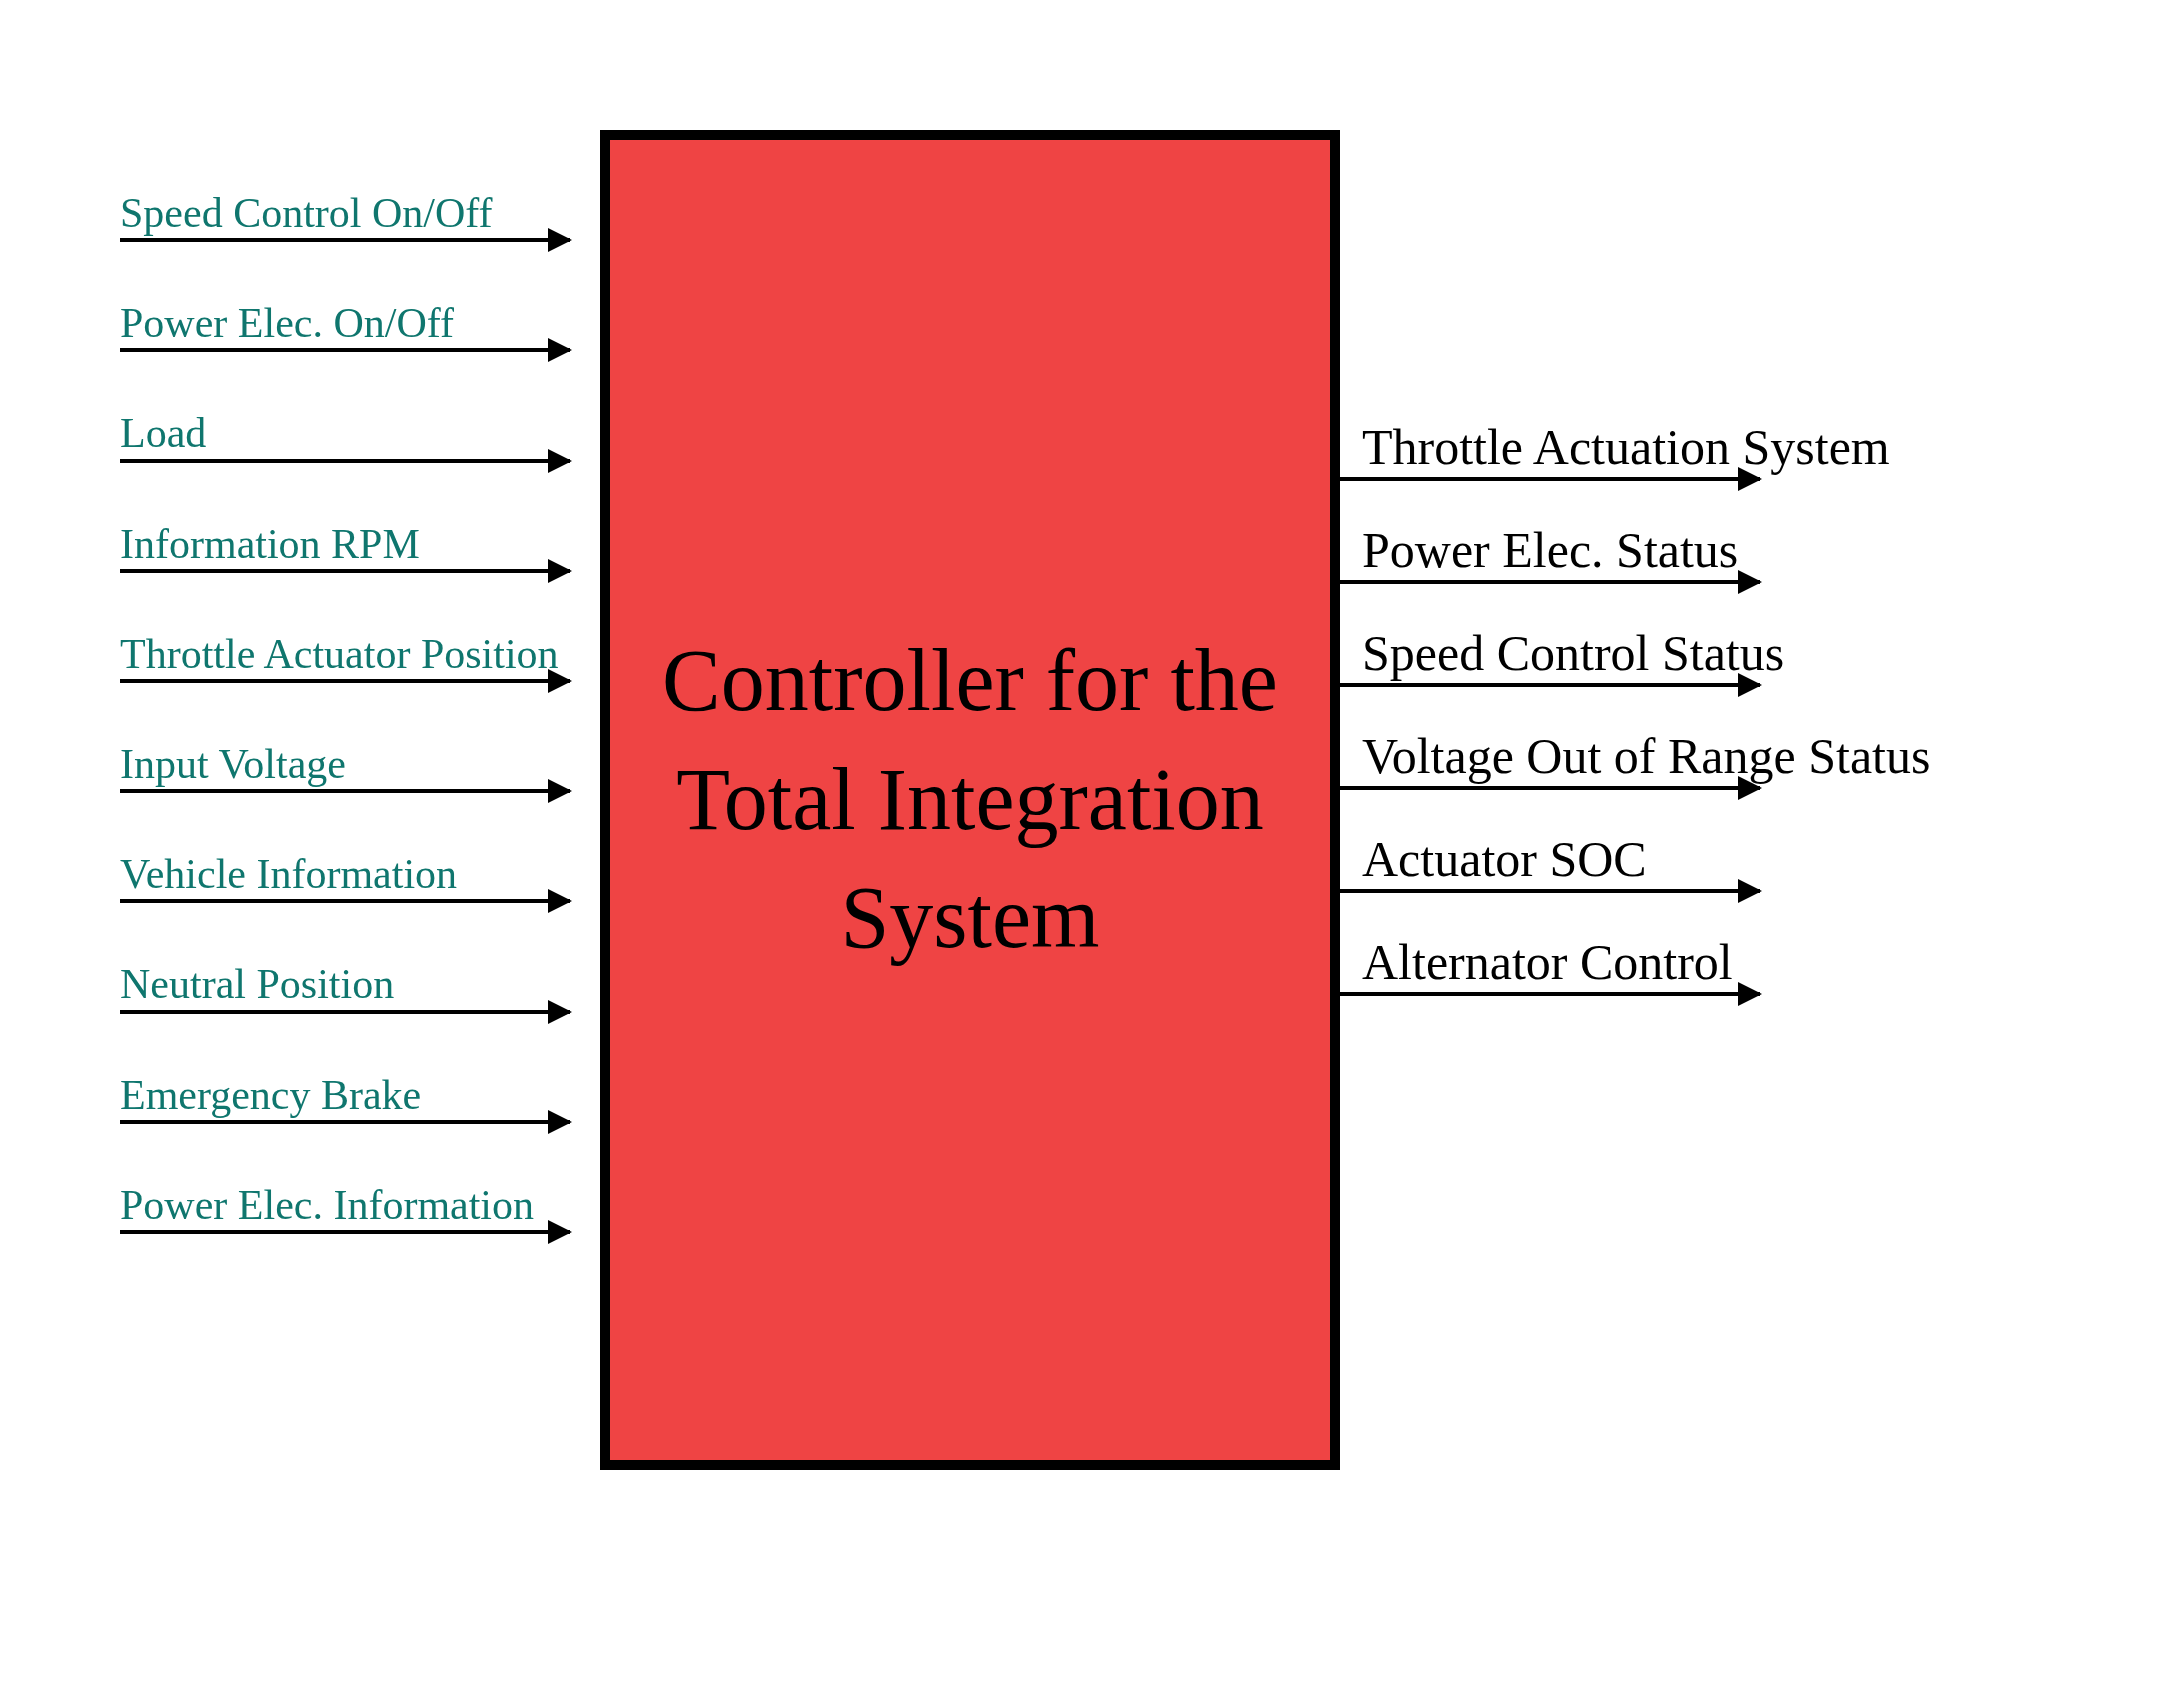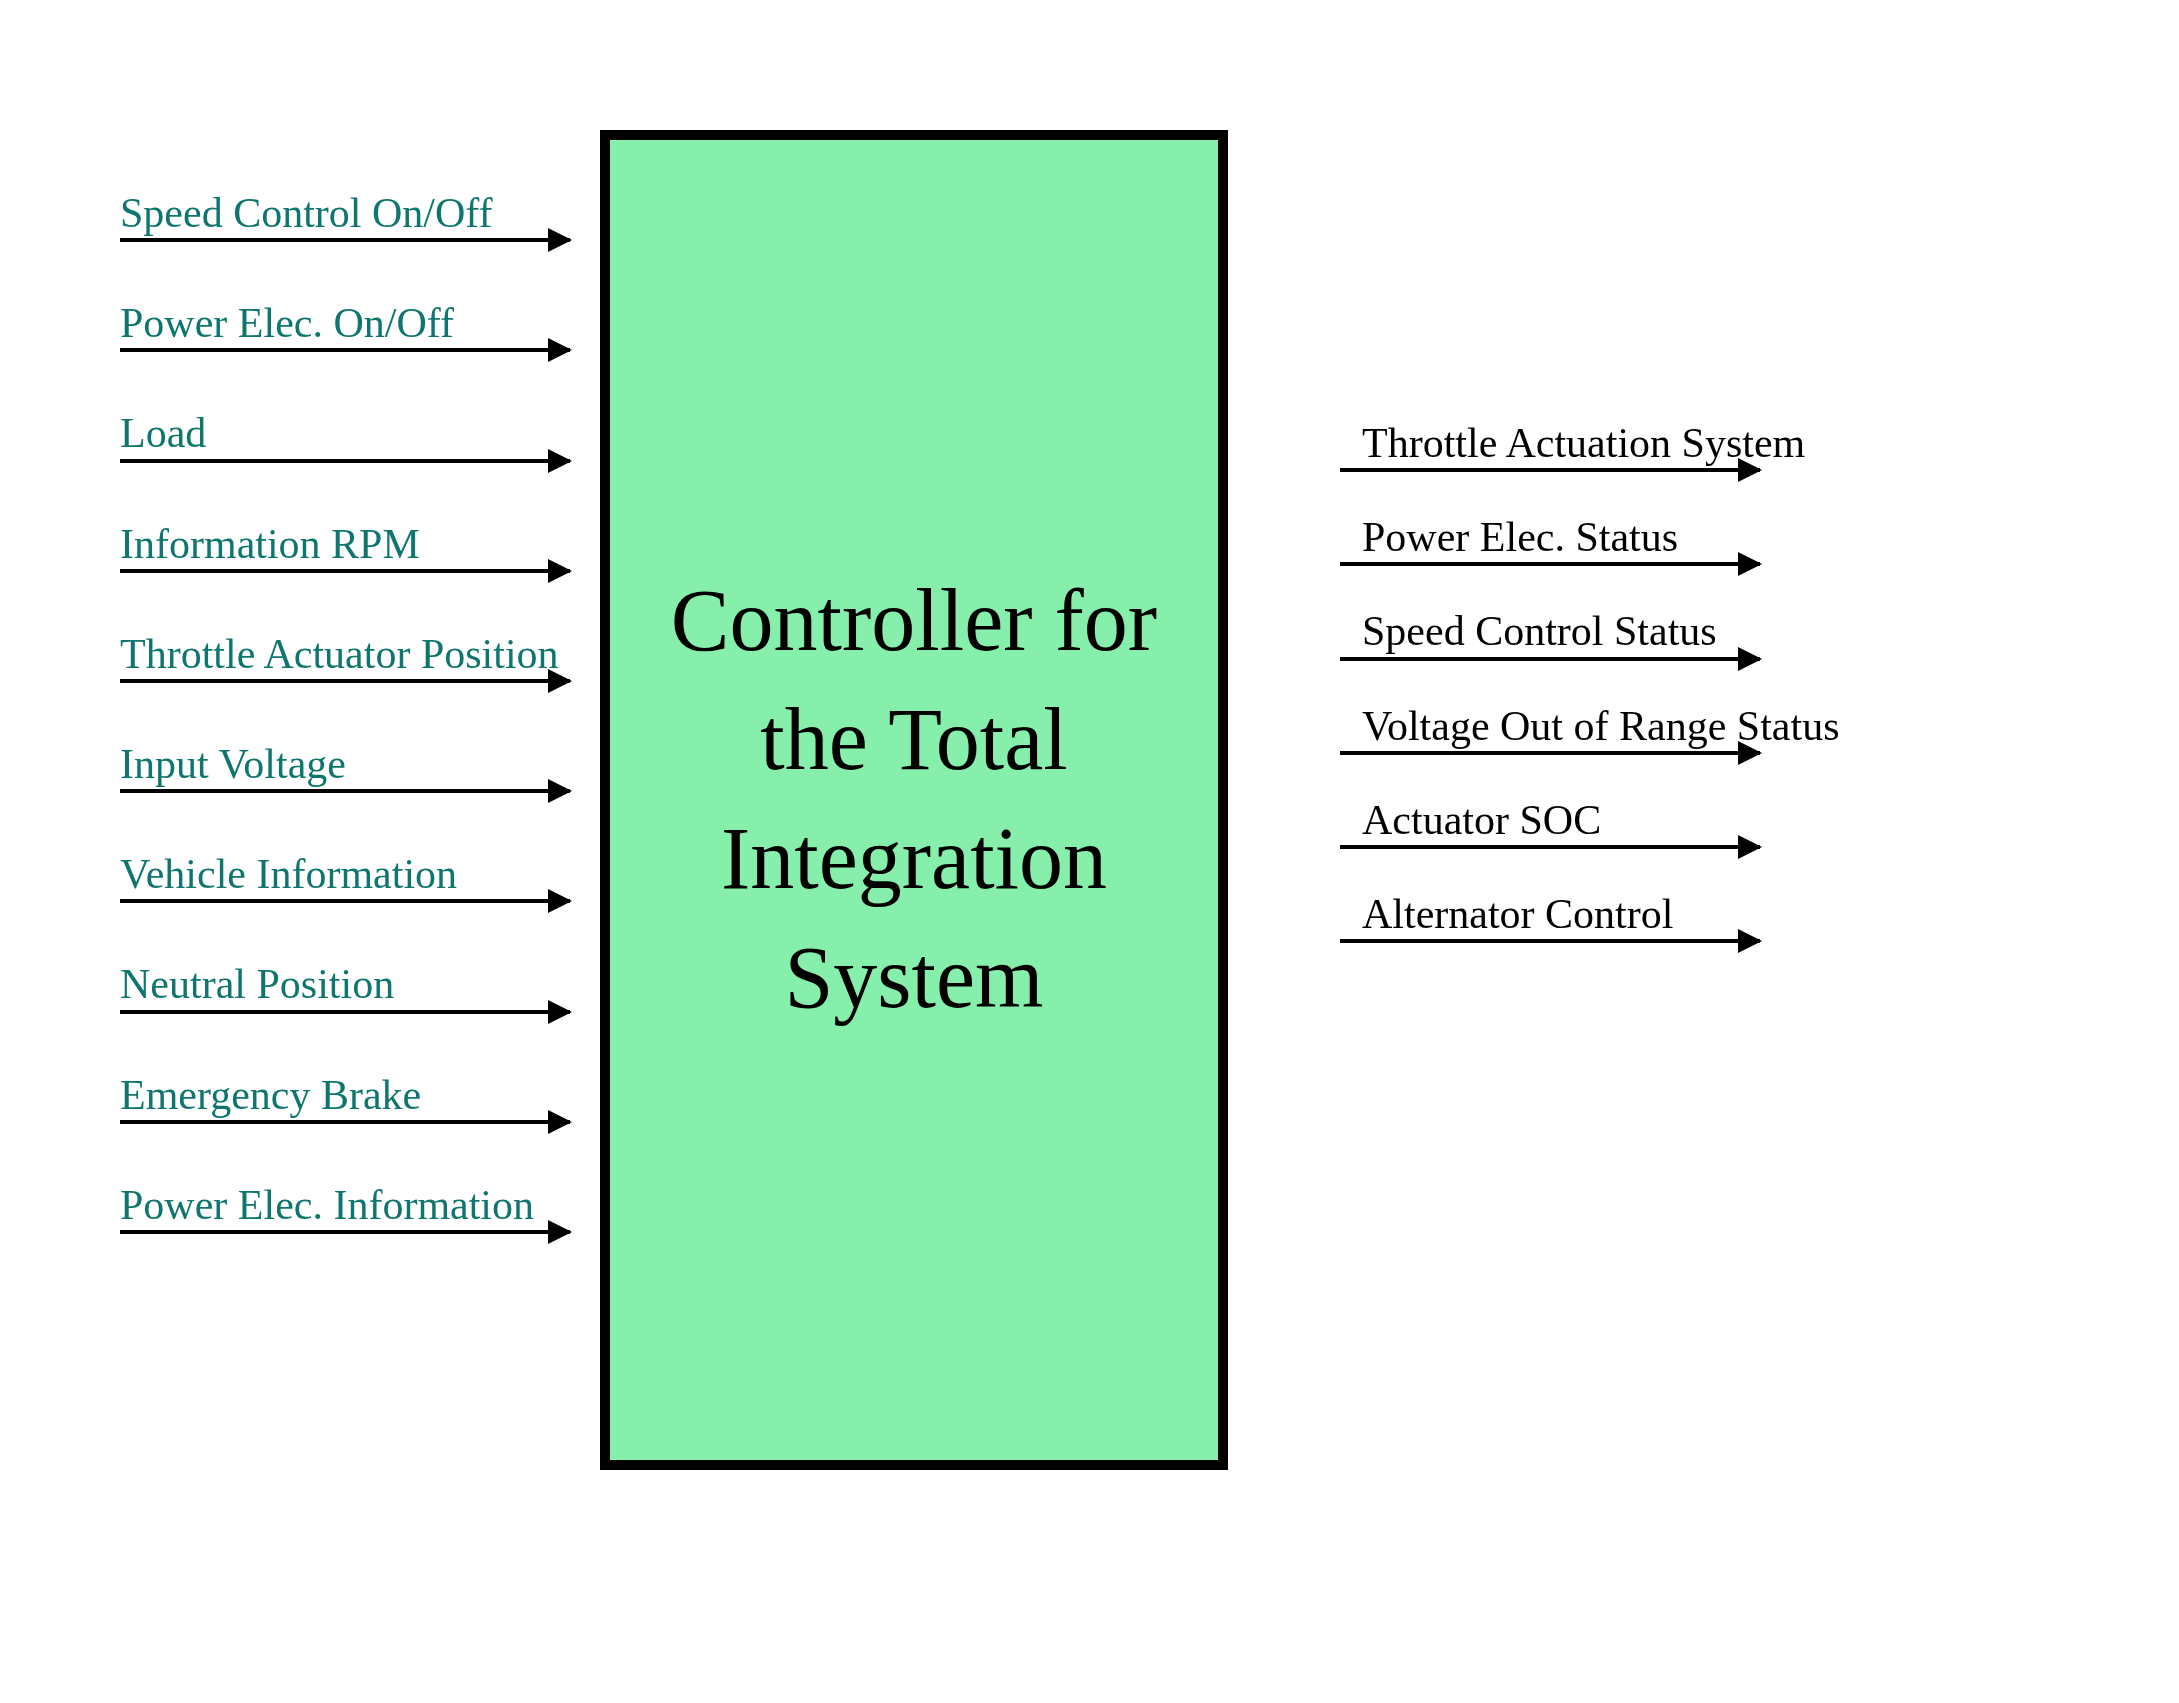--- a/index.html
+++ b/index.html
@@ -51,24 +51,24 @@
       width: 0;
       height: 0;
       border-left: 24px solid #000;
       border-top: 12px solid transparent;
       border-bottom: 12px solid transparent;
     }
     .center-box {
       position: absolute;
       left: 480px;
       top: 0;
-      width: 628px;
+      width: 740px;
       height: 1340px;
       border: 10px solid #000;
-      background: #86efac;
+      background: #ef4444;
       display: flex;
       align-items: center;
       justify-content: center;
       padding: 0 30px;
     }
     .center-text {
       font-size: 88px;
       text-align: center;
       line-height: 1.35;
       color: #000;
@@ -77,21 +77,21 @@
       position: absolute;
       left: 1220px;
       top: 290px;
       width: 480px;
     }
     .output-item {
       position: relative;
       margin-bottom: 42px;
     }
     .output-label {
-      font-size: 42px;
+      font-size: 50px;
       color: #000;
       display: block;
       margin-bottom: 2px;
       line-height: 1.1;
       white-space: nowrap;
       padding-left: 22px;
     }
     .output-arrow-line {
       position: relative;
       height: 4px;

